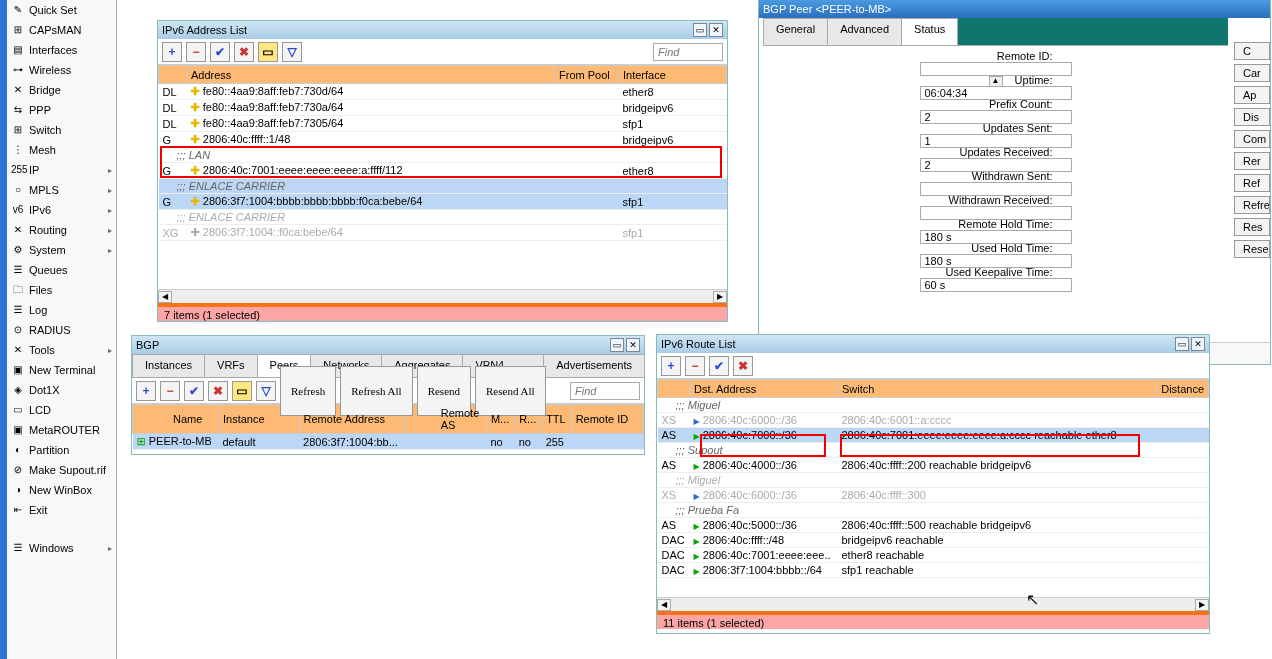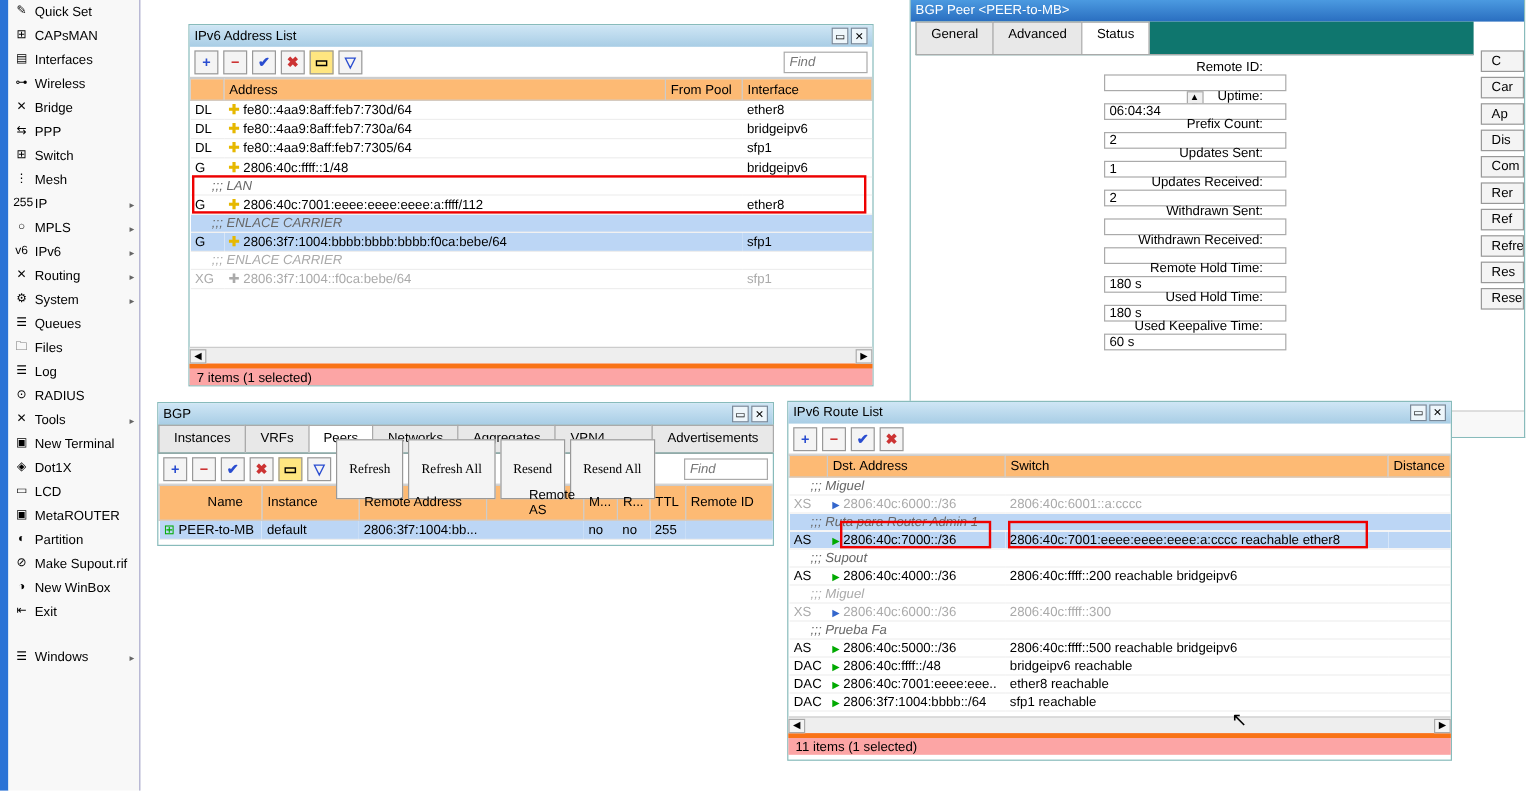--- a/index.html
+++ b/index.html
@@ -432,23 +432,20 @@
       <tbody id="route-body">
           <tr class="comment">
             <td colspan="4">;;; Miguel</td>
           </tr>
           <tr class="dim">
             <td>XS</td>
             <td><span class="btri">▶</span> 2806:40c:6000::/36</td>
             <td>2806:40c:6001::a:cccc</td>
             <td></td>
           </tr>
-          <tr class="selected comment">
-            <td colspan="4">;;; Ruta para Router Admin 1</td>
-          </tr>
           <tr class="selected">
             <td>AS</td>
             <td><span class="gtri">▶</span> 2806:40c:7000::/36</td>
             <td>2806:40c:7001:eeee:eeee:eeee:a:cccc reachable ether8</td>
             <td></td>
           </tr>
           <tr class="comment">
             <td colspan="4">;;; Supout</td>
           </tr>
           <tr>

